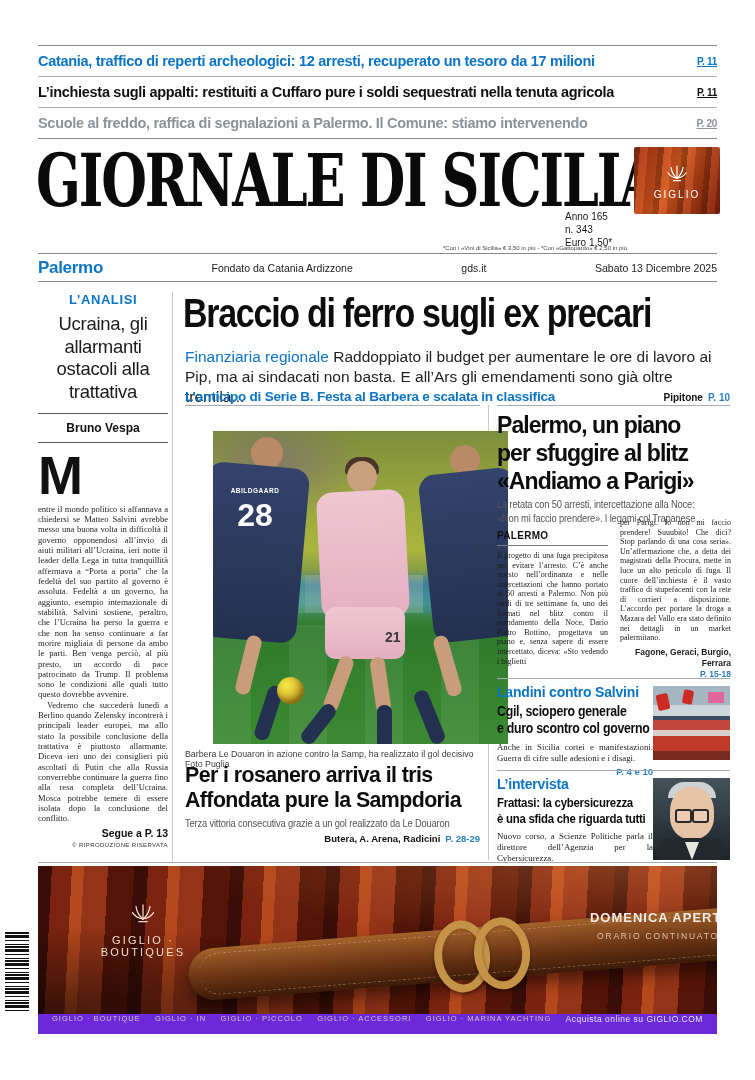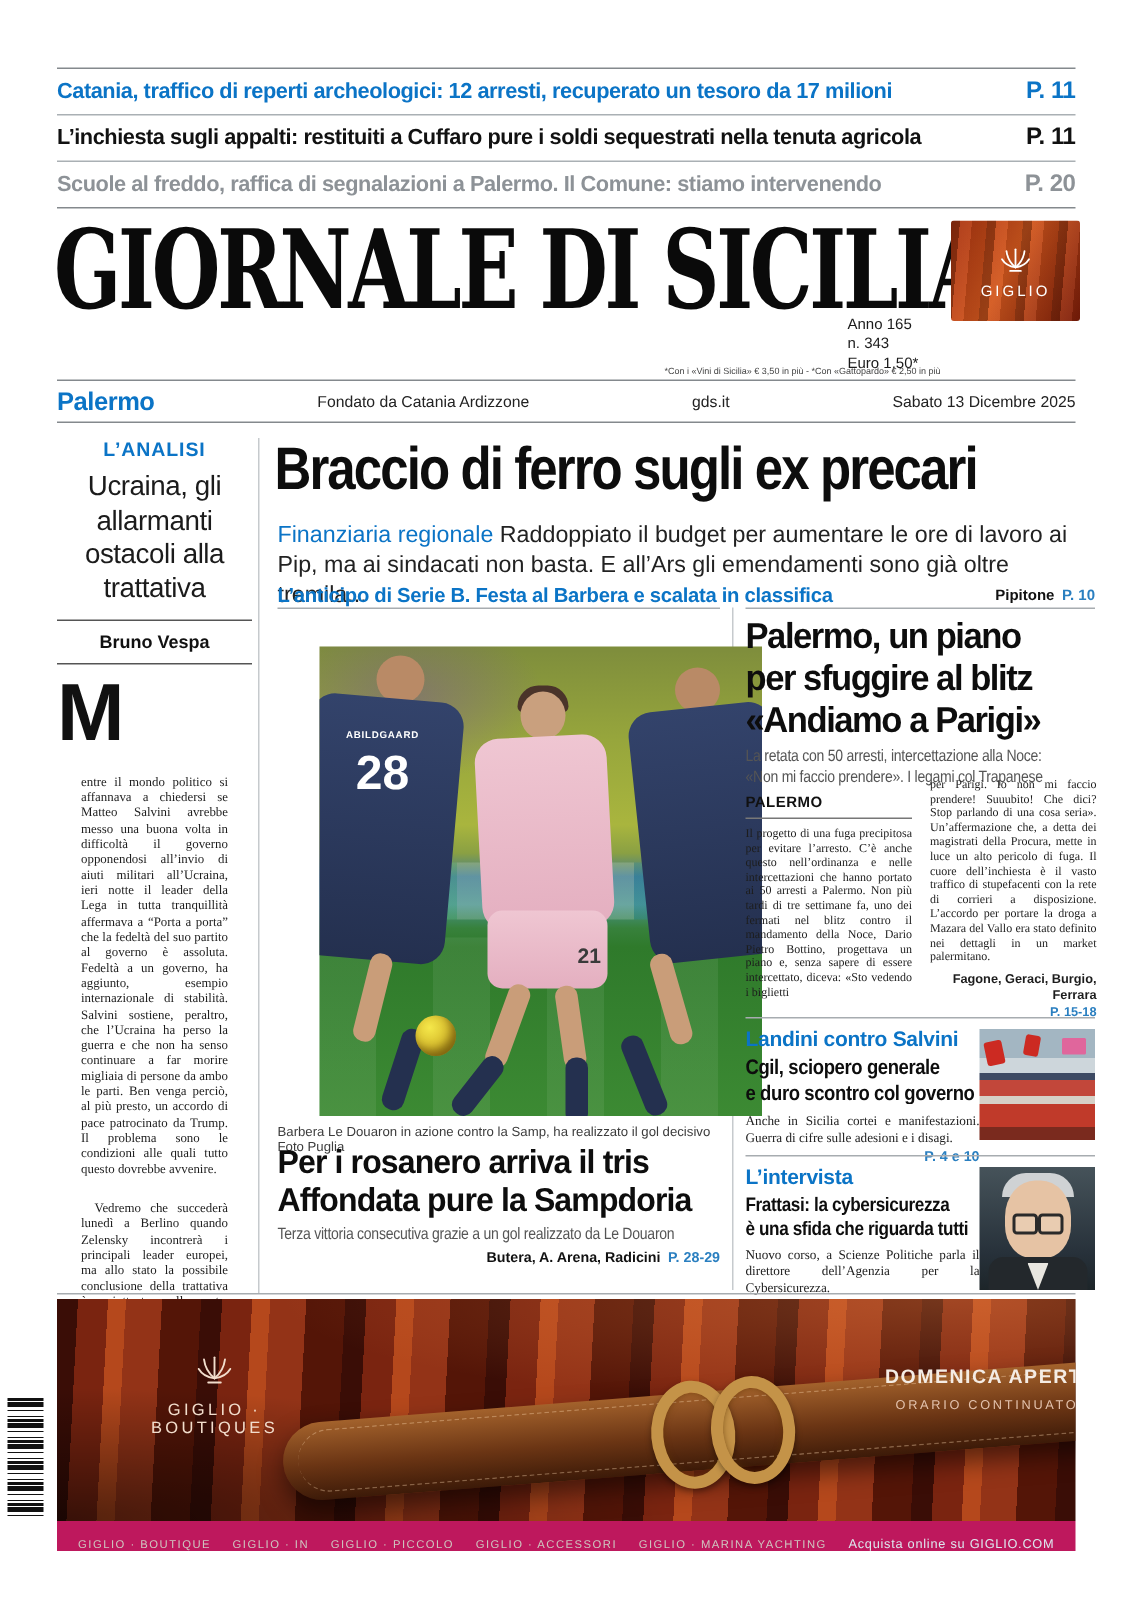--- a/index.html
+++ b/index.html
@@ -11,21 +11,21 @@
   .hline.dark{background:#84898d;}
   .vline{position:absolute;width:1px;background:#c6cacd;}
   .c-blue{color:#0b74c6;}
   .c-gray{color:#8d9297;}
   .b{font-weight:normal;}
 
   
   .topstrip{position:absolute;left:38px;top:45px;width:679px;border-top:1px solid #84898d;}
   .toprow{height:30px;display:flex;align-items:center;justify-content:space-between;
           border-bottom:1px solid #aab0b4;font-size:14.5px;font-weight:bold;letter-spacing:-0.3px;}
-  .toprow .pref{font-size:16px;}
+  .toprow .pref{font-size:10px;text-decoration:underline;}
 
   
   .masthead-title{
     position:absolute;left:36px;top:146px;white-space:nowrap;color:#0a0a0a;
     font-family:"DejaVu Serif","Liberation Serif",serif;font-weight:bold;
     font-size:73px;letter-spacing:-3px;line-height:0.95;
     transform:scaleX(0.72);transform-origin:left top;
   }
   .giglio-ad{
     position:absolute;left:634px;top:147px;width:86px;height:67px;border-radius:2px;
@@ -46,21 +46,21 @@
 
   
   .analysis{position:absolute;left:38px;top:292px;width:130px;}
   .an-kicker{font-size:13px;font-weight:bold;color:#0b74c6;text-align:center;letter-spacing:0.6px;}
   .an-title{font-size:18.5px;line-height:1.22;text-align:center;color:#1b1b1b;letter-spacing:-0.3px;margin-top:6px;}
   .an-rule{height:1px;background:#555;margin-top:10px;}
   .an-author{font-size:12px;font-weight:bold;text-align:center;margin:7px 0;}
   .an-drop{font-size:54px;font-weight:800;line-height:0.9;letter-spacing:-1px;margin:8px 0 4px;}
   .an-body{font-family:"Liberation Serif",serif;font-size:8.6px;line-height:1.2;
            text-align:justify;color:#1d1d1d;}
-  .an-body p{margin:16px;}
+  .an-body p{margin:0;}
   .an-body p + p{text-indent:9px;}
   .an-segue{text-align:right;font-weight:bold;font-size:10.5px;margin-top:3px;}
   .an-copy{text-align:right;font-size:6px;color:#333;letter-spacing:0.4px;margin-top:3px;}
 
   
   .lead-headline{position:absolute;left:183px;top:291px;white-space:nowrap;color:#0d0d0d;
     font-size:40px;font-weight:800;letter-spacing:-1.5px;
     transform:scaleX(0.85);transform-origin:left top;}
   .lead-stand{position:absolute;left:185px;top:347px;width:546px;font-size:15.5px;line-height:1.3;color:#222;}
   .lead-byline{position:absolute;left:185px;top:392px;width:545px;text-align:right;
@@ -151,22 +151,22 @@
   .belt .stitch{position:absolute;left:10px;right:10px;top:5px;bottom:5px;border-radius:22px;
     border-top:1px dashed rgba(255,220,180,.35);border-bottom:1px dashed rgba(255,220,180,.35);}
   .buckle{position:absolute;left:246px;top:-8px;width:96px;height:68px;}
   .ring{position:absolute;width:40px;height:56px;border:8px solid #c49348;border-radius:50%;
     box-shadow:inset 0 0 4px rgba(90,50,0,.6),0 2px 4px rgba(0,0,0,.4);}
   .ring.r2{left:40px;}
   .ad-right{position:absolute;left:545px;top:44px;width:150px;text-align:center;}
   .ad-right .h{font-size:13px;font-weight:bold;letter-spacing:1px;color:#f4ece4;}
   .ad-right .s{font-size:8.5px;letter-spacing:1.8px;color:#e3c2ad;margin-top:6px;}
 
-  .adfooter{position:absolute;left:38px;top:1014px;width:679px;height:20px;background:#be185d;
-    display:flex;align-items:flex-end;justify-content:space-between;padding:0 14px;box-sizing:border-box;}
+  .adfooter{position:absolute;left:38px;top:1014px;width:679px;height:20px;background:#6d28d9;
+    display:flex;align-items:flex-start;justify-content:space-between;padding:0 14px;box-sizing:border-box;}
   .adfooter .lnk{font-size:7.5px;letter-spacing:1px;color:#cfc6c0;white-space:nowrap;}
   .adfooter .online{font-size:8.5px;letter-spacing:0.5px;color:#dde8ef;white-space:nowrap;}
 
   .barcode{position:absolute;left:3px;top:930px;width:24px;height:82px;background:#fff;padding:2px;}
   .barcode .bars{width:100%;height:100%;
     background:repeating-linear-gradient(180deg,#111 0 2px,#fff 2px 3px,#111 3px 6px,#fff 6px 8px,#111 8px 9px,#fff 9px 12px,#111 12px 13px,#fff 13px 14px);}
 </style>
 </head>
 <body>
 

